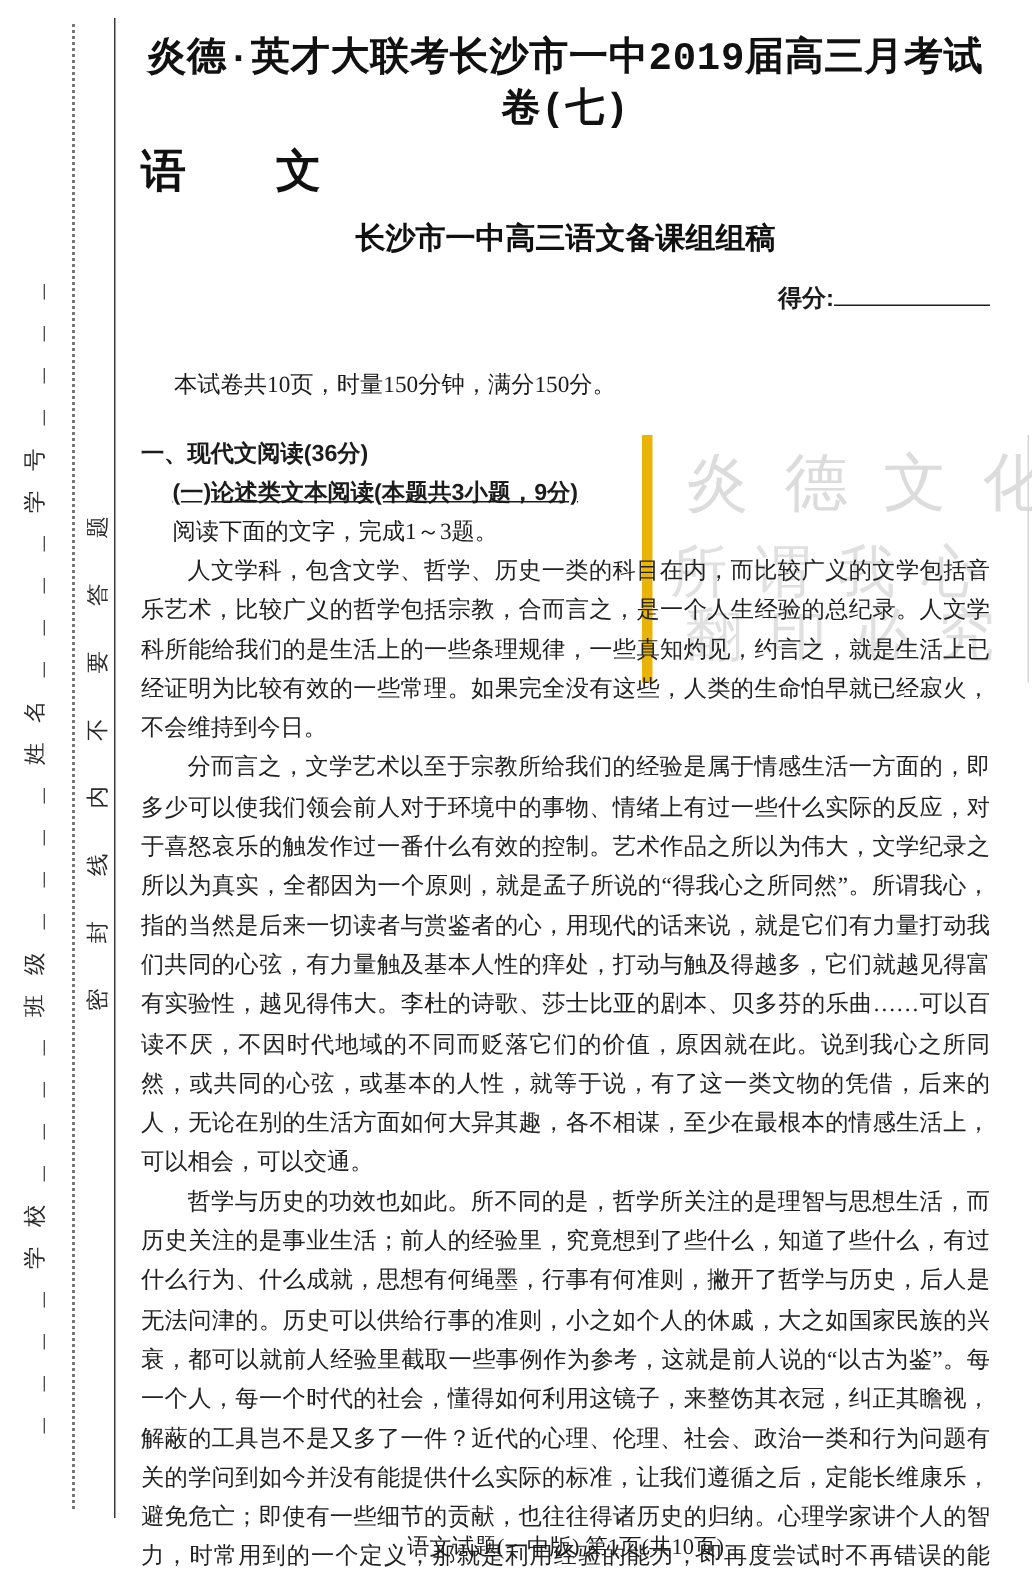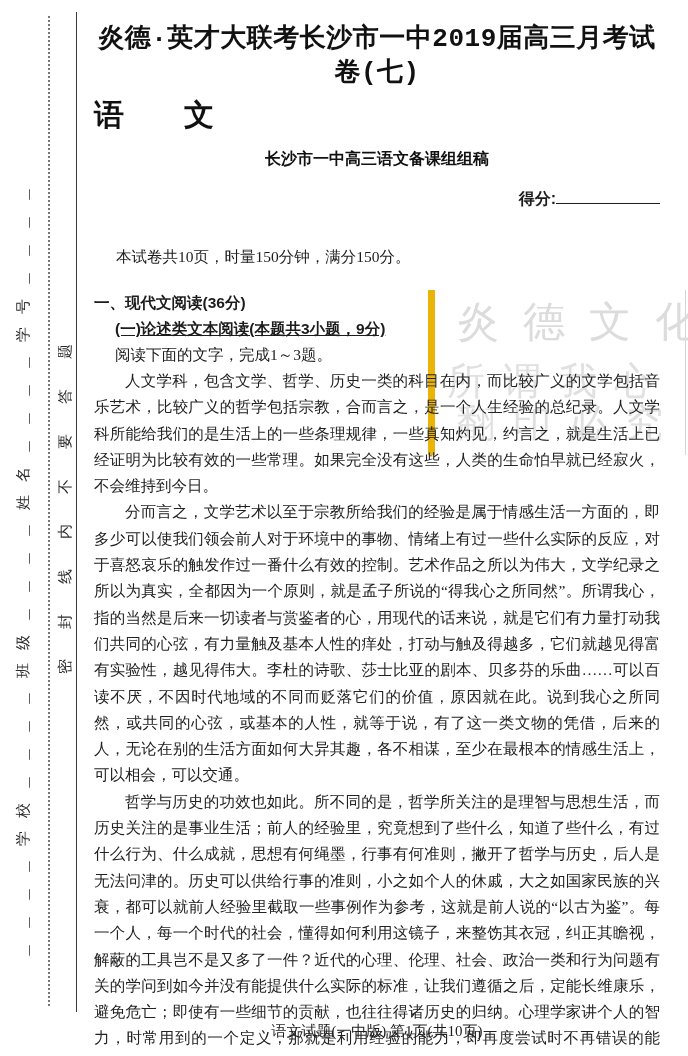--- a/index.html
+++ b/index.html
@@ -37,21 +37,21 @@
     font-family:Liberation Mono, monospace;
     font-weight:900; font-size:26px; line-height:34px; letter-spacing:0.5px; color:#111;
   }
   .subject-title {
     margin:6px 0 0 0; 
     font-family:"Liberation Sans","DejaVu Sans",sans-serif;
     font-weight:700; font-size:30px; line-height:38px; color:#111;
   }
   .compiler-note {
     margin:12px 0 0 0; text-align:center;
-    font-family:"Liberation Sans",sans-serif; font-weight:700; font-size:16px; line-height:26px; color:#111;
+    font-family:"Liberation Sans",sans-serif; font-weight:700; font-size:20px; line-height:26px; color:#111;
   }
   .score-row {
     margin-top:14px; height:24px; text-align:right;
     font-family:"Liberation Sans",sans-serif; font-weight:700; font-size:16px;
   }
   .score-blank { display:inline-block; width:104px; height:17px; border-bottom:1.5px solid #1c1c1c; }
   .exam-info { margin-top:36px; padding-left:22px; font-size:15.5px; line-height:22px; }
   .section-title {
     margin-top:22px; font-family:"Liberation Sans",sans-serif; font-weight:700;
     font-size:15.5px; line-height:26px;

